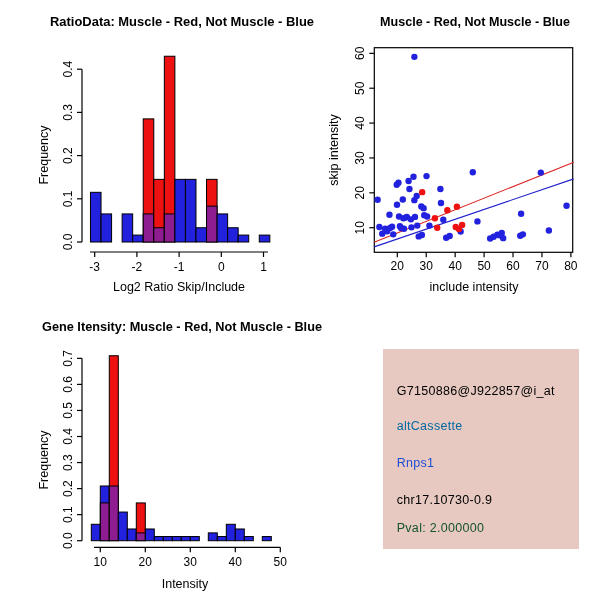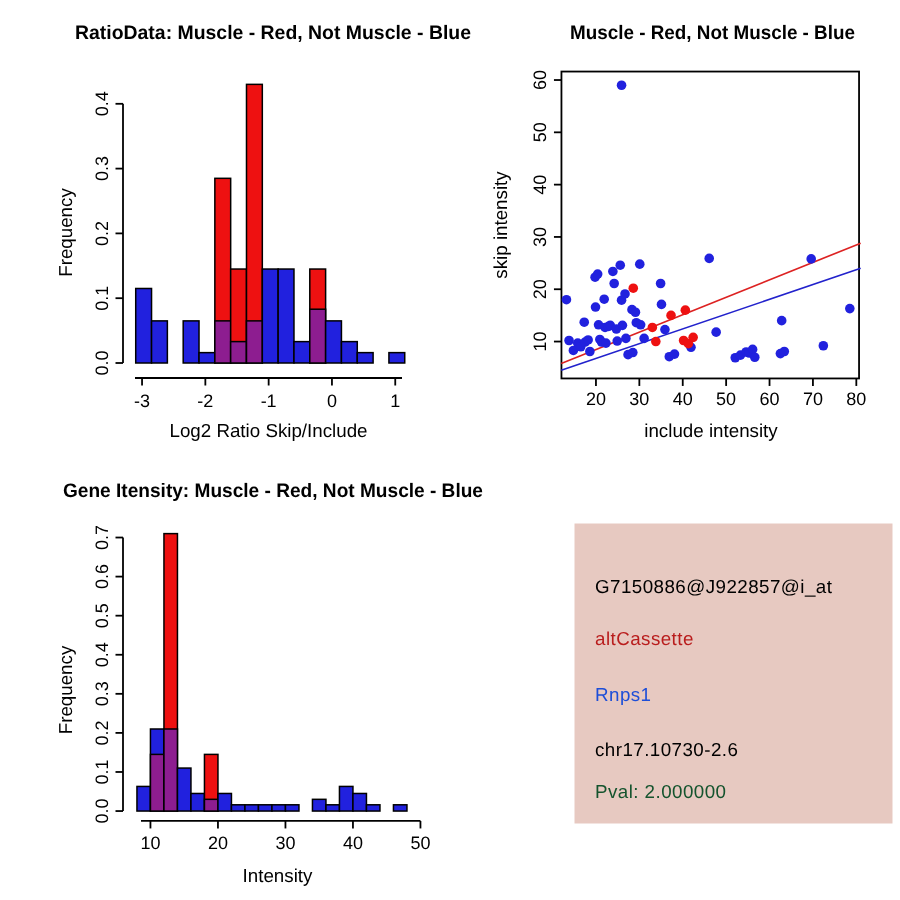--- a/index.html
+++ b/index.html
@@ -215,21 +215,21 @@
         <rect x="158.3" y="236.53199999999998" width="9" height="4.168" fill="#2121de" stroke="#000000" stroke-width="1"></rect>
         <rect x="176.3" y="232.885" width="9" height="7.8149999999999995" fill="#2121de" stroke="#000000" stroke-width="1"></rect>
         <rect x="185.3" y="236.53199999999998" width="9" height="4.168" fill="#2121de" stroke="#000000" stroke-width="1"></rect>
         <rect x="194.3" y="224.2885" width="9" height="16.4115" fill="#2121de" stroke="#000000" stroke-width="1"></rect>
         <rect x="203.3" y="228.9775" width="9" height="11.7225" fill="#2121de" stroke="#000000" stroke-width="1"></rect>
         <rect x="212.3" y="236.53199999999998" width="9" height="4.168" fill="#2121de" stroke="#000000" stroke-width="1"></rect>
         <rect x="230.3" y="236.53199999999998" width="9" height="4.168" fill="#2121de" stroke="#000000" stroke-width="1"></rect>
       </svg>
   </div>
   <div class="panel" style="left:300px;top:300px">
-    <div class="info-card" id="info-card" style="background: rgb(231, 201, 193); padding-left: 16px;">
+    <div class="info-card" id="info-card" style="background: rgb(231, 201, 193);">
       <div class="info-line" style="top: 35px; color: rgb(0, 0, 0);">G7150886@J922857@i_at</div>
-      <div class="info-line" style="top: 70px; color: #b91c1c;">altCassette</div>
+      <div class="info-line" style="top: 70px; color: #0369a1;">altCassette</div>
       <div class="info-line" style="top: 107px; color: #1d4ed8;">Rnps1</div>
-      <div class="info-line" style="top: 144px; color: rgb(0, 0, 0);">chr17.10730-2.6</div>
+      <div class="info-line" style="top: 144px; color: rgb(0, 0, 0);">chr17.10730-0.9</div>
       <div class="info-line" style="top: 172px; color: #14532d;">Pval: 2.000000</div>
     </div>
   </div>
 </div>
 
 </body></html>

